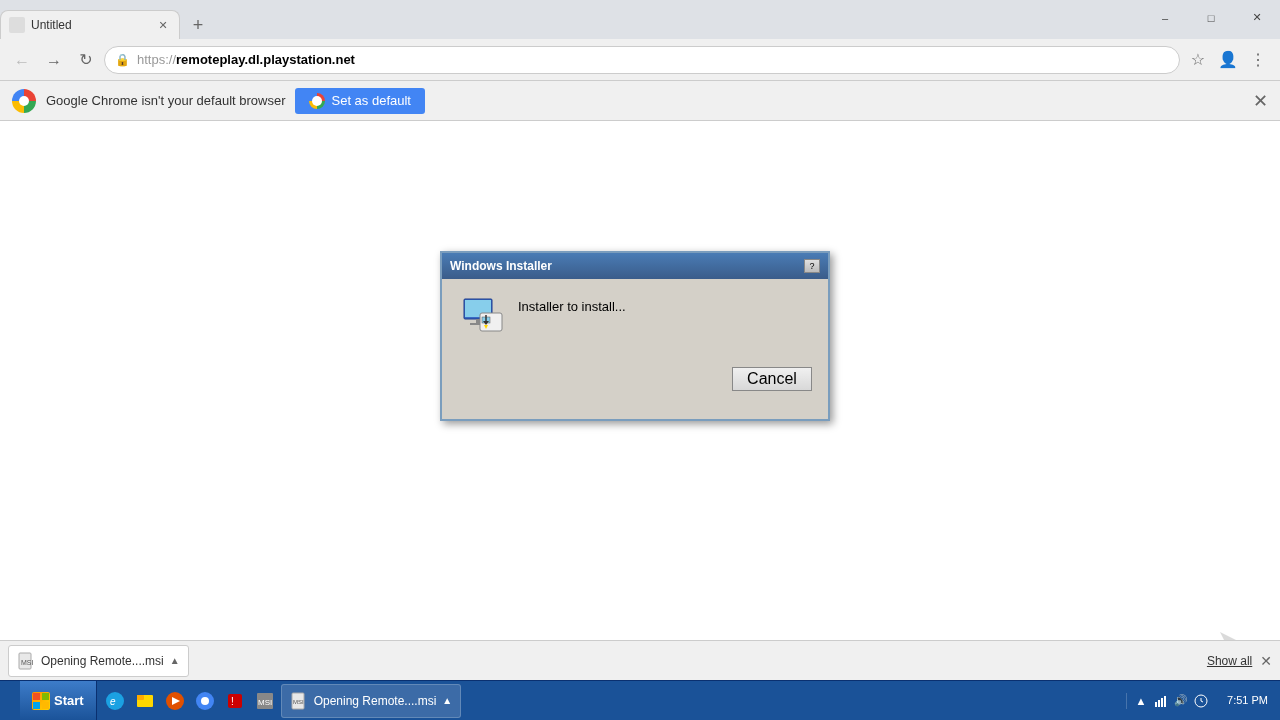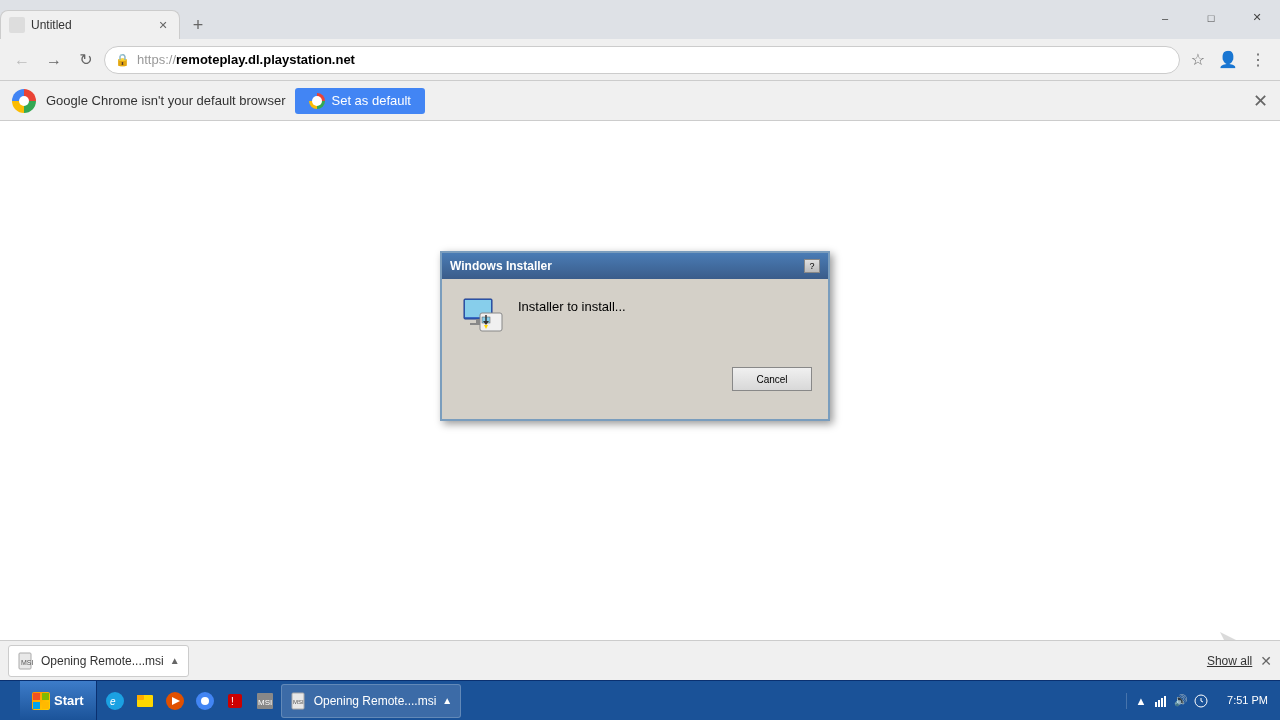--- a/index.html
+++ b/index.html
@@ -328,21 +328,21 @@
       display: flex;
       justify-content: flex-end;
       padding-top: 8px;
     }
 
     .cancel-btn {
       width: 80px;
       height: 24px;
       background: linear-gradient(to bottom, #f0f0f0, #d8d8d8);
       border: 1px solid #888;
-      font-size: 10px;
+      font-size: 16px;
       font-family: 'Segoe UI', Arial, sans-serif;
       cursor: pointer;
       display: flex;
       align-items: center;
       justify-content: center;
     }
 
     
     .taskbar {
       height: 40px;

